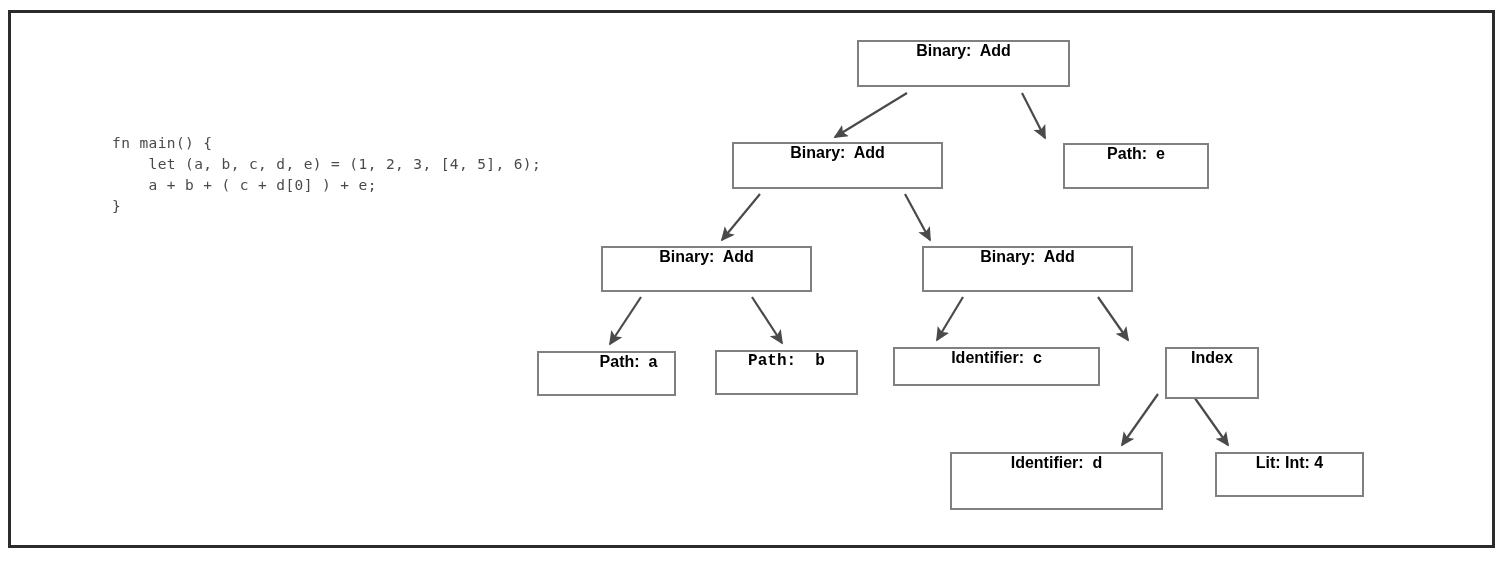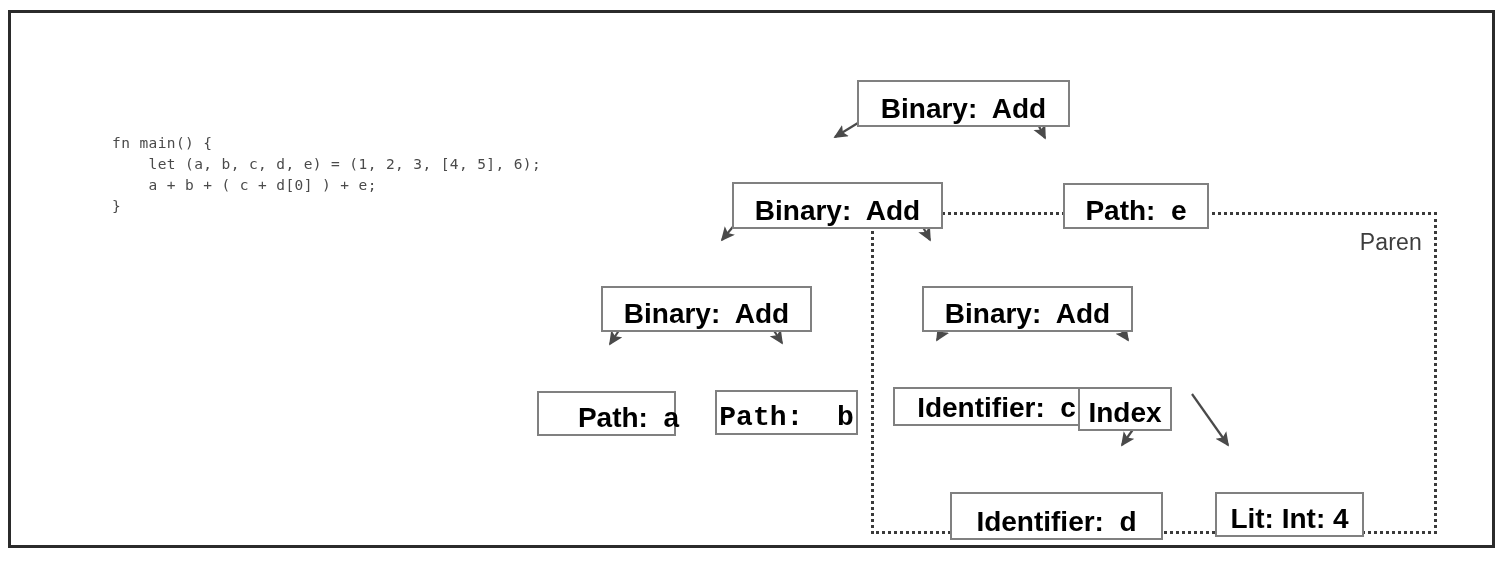--- a/index.html
+++ b/index.html
@@ -61,27 +61,26 @@
   }
   
   .node {
     position: absolute;
     box-sizing: border-box;
     border: 2px solid #808080;
     background: #ffffff;
     color: #000000;
     font-family: "Liberation Sans", sans-serif;
     font-weight: bold;
-    font-size: 28px;
+    font-size: 16px;
     display: flex;
-    align-items: flex-end;
+    align-items: flex-start;
     justify-content: center;
     white-space: pre;
     letter-spacing: 0px;
-    margin-top: 40px;
   }
   
   #arrows {
     position: absolute;
     left: 0;
     top: 0;
     width: 1504px;
     height: 565px;
     pointer-events: none;
   }
@@ -91,23 +90,20 @@
 
 <div id="page">
 
   <div id="frame"></div>
 
   <pre id="code">fn main() {
     let (a, b, c, d, e) = (1, 2, 3, [4, 5], 6);
     a + b + ( c + d[0] ) + e;
 }</pre>
 
-  <div id="paren-group">
-    <span id="paren-label">Paren</span>
-  </div>
 
   <svg id="arrows" viewBox="0 0 1504 565">
     <defs>
       <marker id="ah" markerWidth="7" markerHeight="7" refX="5.6" refY="3" orient="auto">
         <path d="M0,0 L6.4,3 L0,6 L1.4,3 Z" fill="#4a4a4a"></path>
       </marker>
     </defs>
     <g id="edge-lines">
         <line x1="907" y1="93" x2="835" y2="137" stroke="#4a4a4a" stroke-width="2.2" marker-end="url(#ah)"></line>
         <line x1="1022" y1="93" x2="1045" y2="138" stroke="#4a4a4a" stroke-width="2.2" marker-end="url(#ah)"></line>
@@ -124,18 +120,18 @@
 
   <div id="node-layer">
       <div class="node" style="left: 857px; top: 40px; width: 213px; height: 47px;"><span>Binary:  Add</span></div>
       <div class="node" style="left: 732px; top: 142px; width: 211px; height: 47px;"><span>Binary:  Add</span></div>
       <div class="node" style="left: 1063px; top: 143px; width: 146px; height: 46px;"><span>Path:  e</span></div>
       <div class="node" style="left: 601px; top: 246px; width: 211px; height: 46px;"><span>Binary:  Add</span></div>
       <div class="node" style="left: 922px; top: 246px; width: 211px; height: 46px;"><span>Binary:  Add</span></div>
       <div class="node" style="left: 537px; top: 351px; width: 139px; height: 45px; padding-left: 44px;"><span>Path:  a</span></div>
       <div class="node" style="left: 715px; top: 350px; width: 143px; height: 45px; font-family: Liberation Mono, monospace;"><span>Path:  b</span></div>
       <div class="node" style="left: 893px; top: 347px; width: 207px; height: 39px;"><span>Identifier:  c</span></div>
-      <div class="node" style="left: 1078px; top: 347px; width: 94px; height: 44px;"><span>Index</span></div>
-      <div class="node" style="left: 950px; top: 452px; width: 213px; height: 48px;"><span>Identifier:  d</span></div>
+      <div class="node" style="left: 1165px; top: 347px; width: 94px; height: 52px;"><span>Index</span></div>
+      <div class="node" style="left: 950px; top: 452px; width: 213px; height: 58px;"><span>Identifier:  d</span></div>
       <div class="node" style="left: 1215px; top: 452px; width: 149px; height: 45px;"><span>Lit: Int: 4</span></div>
     </div>
 
 </div>
 
 </body></html>

